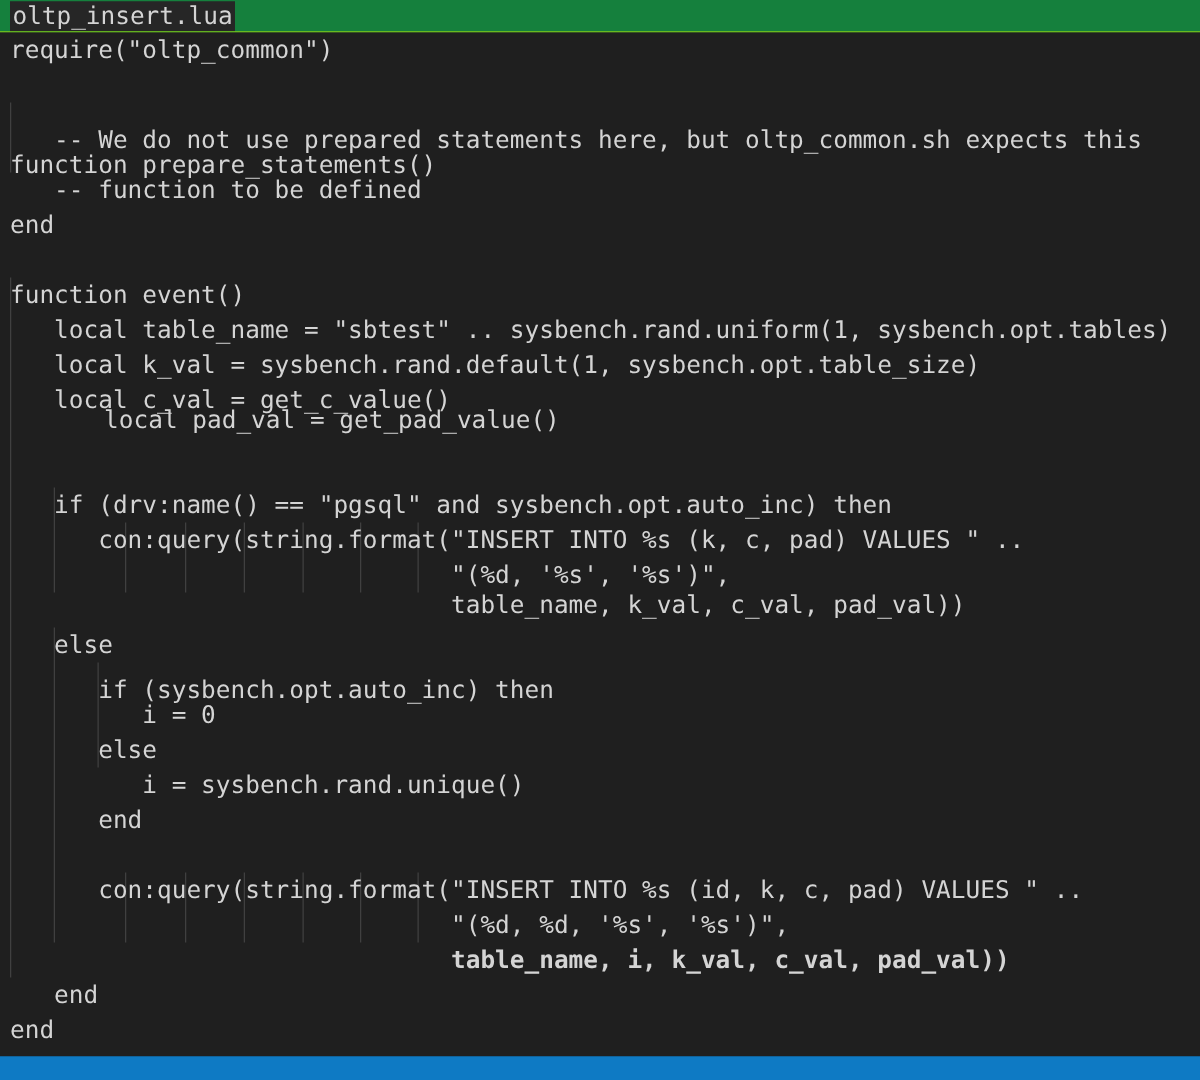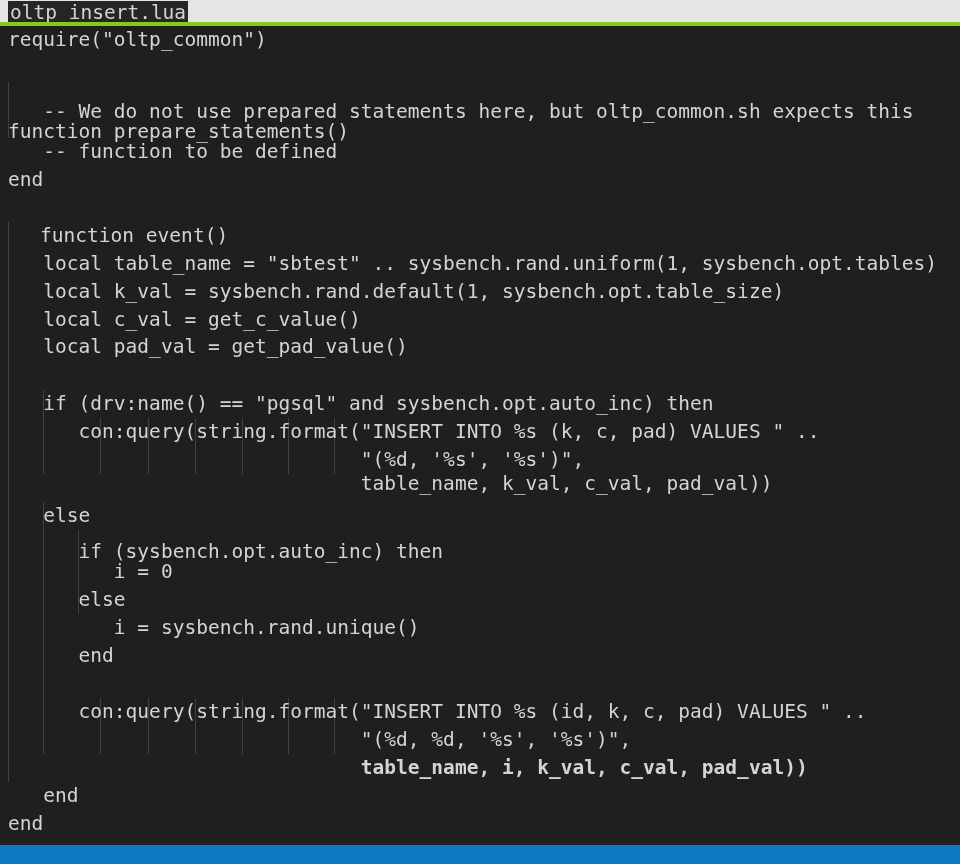--- a/index.html
+++ b/index.html
@@ -21,22 +21,22 @@
     background: #1f1f1f;
     overflow: hidden;
   }
 
   
   #titlebar {
     position: absolute;
     left: 0; top: 0;
     width: 960px;
     height: 26px;
-    background: #e5e5e5;
-    border-bottom: 4px solid #84cc16;
+    background: #15803d;
+    border-bottom: 1px solid #84cc16;
     box-sizing: border-box;
     overflow: hidden;
   }
   #title-text {
     position: absolute;
     left: 8px;
     top: 1px;
     height: 24px;
     line-height: 24px;
     padding: 0 2px;
@@ -141,25 +141,25 @@
         <div class="guide" style="left: 334px; top: 672px; height: 56px; background: rgb(64, 64, 64);"></div>
       </div>
     <div id="codelayer">
         <div class="code-line" style="top: 0px;">require("oltp_common")</div>
         <div class="code-line" style="top: 28px;"></div>
         <div class="code-line" style="top: 56px; margin-top: 36px;">function prepare_statements()</div>
         <div class="code-line" style="top: 72px;">   -- We do not use prepared statements here, but oltp_common.sh expects this</div>
         <div class="code-line" style="top: 112px;">   -- function to be defined</div>
         <div class="code-line" style="top: 140px;">end</div>
         <div class="code-line" style="top: 168px;"></div>
-        <div class="code-line" style="top: 196px; margin-left: 32px;">function event()</div>
+        <div class="code-line" style="top: 196px;">function event()</div>
         <div class="code-line" style="top: 224px;">   local table_name = "sbtest" .. sysbench.rand.uniform(1, sysbench.opt.tables)</div>
         <div class="code-line" style="top: 252px;">   local k_val = sysbench.rand.default(1, sysbench.opt.table_size)</div>
         <div class="code-line" style="top: 280px;">   local c_val = get_c_value()</div>
-        <div class="code-line" style="top: 307px;">   local pad_val = get_pad_value()</div>
+        <div class="code-line" style="top: 296px; padding-left: 40px;">   local pad_val = get_pad_value()</div>
         <div class="code-line" style="top: 336px;"></div>
         <div class="code-line" style="top: 364px;">   if (drv:name() == "pgsql" and sysbench.opt.auto_inc) then</div>
         <div class="code-line" style="top: 392px;">      con:query(string.format("INSERT INTO %s (k, c, pad) VALUES " ..</div>
         <div class="code-line" style="top: 420px;">                              "(%d, '%s', '%s')",</div>
         <div class="code-line" style="top: 444px;">                              table_name, k_val, c_val, pad_val))</div>
         <div class="code-line" style="top: 476px;">   else</div>
         <div class="code-line" style="top: 512px;">      if (sysbench.opt.auto_inc) then</div>
         <div class="code-line" style="top: 532px;">         i = 0</div>
         <div class="code-line" style="top: 560px;">      else</div>
         <div class="code-line" style="top: 588px;">         i = sysbench.rand.unique()</div>

